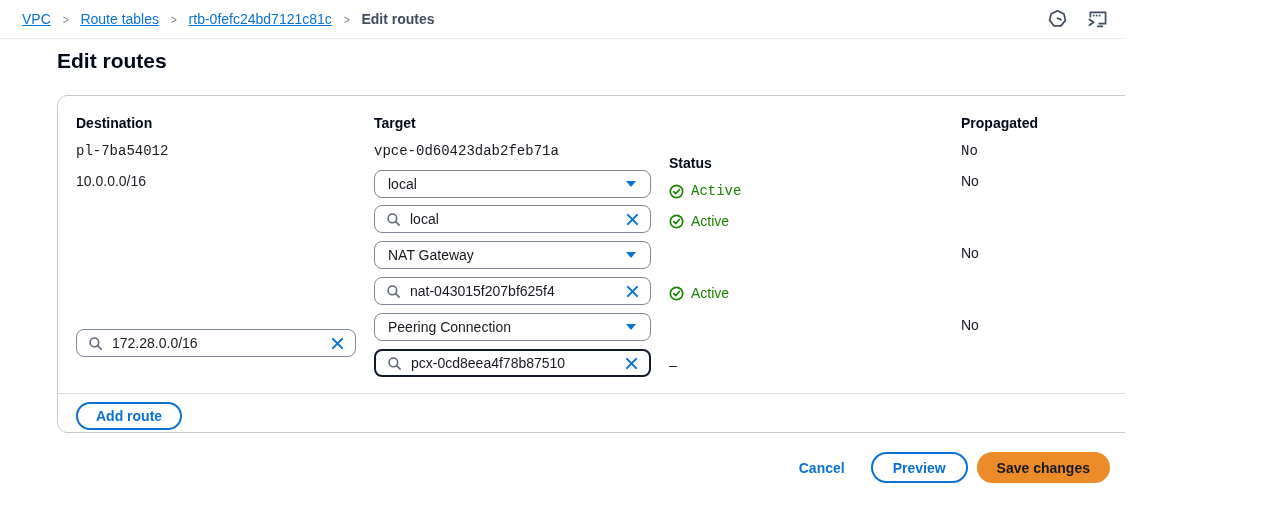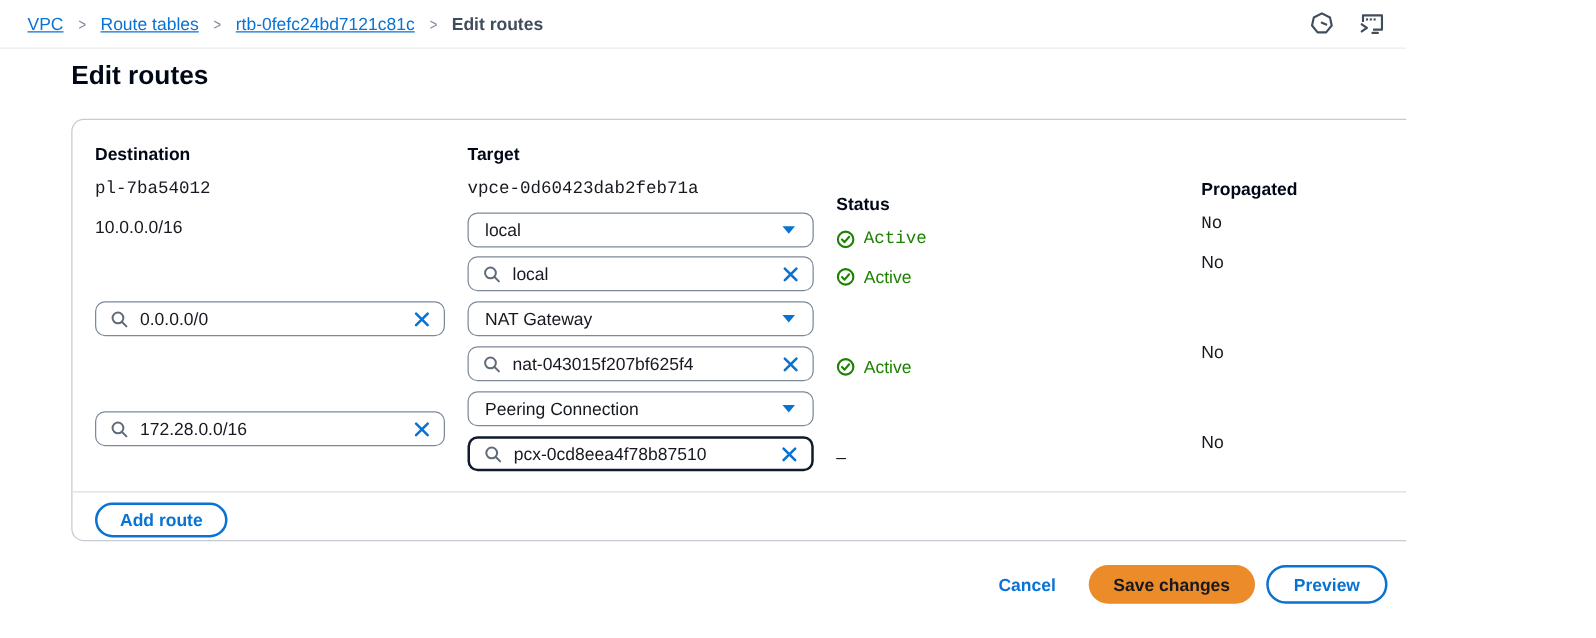--- a/index.html
+++ b/index.html
@@ -20,21 +20,21 @@
 
   
   .card { position:absolute; left:57px; top:95px; width:1205px; height:338px; background:#fff;
           border:1px solid #c6cbd2; border-radius:10px; }
 
   .cell { position:absolute; font-size:14px; line-height:20px; white-space:nowrap; }
   .hdr { font-weight:700; color:#000716; }
   .col-dest   { left:18px; }
   .col-target { left:316px; }
   .col-status { left:611px;margin-top:40px; }
-  .col-prop   { left:903px;margin-top:28px; }
+  .col-prop   { left:903px; }
   .row-hdr { top:17px; }
   .row-1 { top:45px;font-family:Liberation Mono, monospace; }
   .row-2 { top:75px; }
   .row-3 { top:147px; }
   .row-4 { top:219px; }
 
   .status { display:flex; align-items:center; gap:7px; color:#1d8102; }
   .status svg { flex:none; }
 
   
@@ -156,32 +156,20 @@
     </div>
     <div class="cell col-status row-2 status">
       <svg width="15" height="15" viewBox="0 0 16 16">
         <circle cx="8" cy="8" r="6.6" fill="none" stroke="#1d8102" stroke-width="1.8"></circle>
         <path d="M4.9 8.2 L7.1 10.4 L11 5.8" fill="none" stroke="#1d8102" stroke-width="1.8" stroke-linecap="round" stroke-linejoin="round"></path>
       </svg>
       <span>Active</span>
     </div>
     <div class="cell col-prop row-2">No</div>
 
-    <div class="ctl searchbox dst3">
-      <svg class="mag" width="15" height="15" viewBox="0 0 16 16">
-        <circle cx="6.8" cy="6.8" r="4.6" fill="none" stroke="#5f6b7a" stroke-width="1.7"></circle>
-        <line x1="10.3" y1="10.3" x2="14" y2="14" stroke="#5f6b7a" stroke-width="1.7" stroke-linecap="round"></line>
-      </svg>
-      <input value="0.0.0.0/0" style="">
-      <span class="clear-btn">
-        <svg width="13" height="13" viewBox="0 0 14 14">
-          <path d="M2 2 L12 12 M12 2 L2 12" stroke="#0972d3" stroke-width="2.2" stroke-linecap="round"></path>
-        </svg>
-      </span>
-    </div>
     <div class="ctl select sel3">
       <span>NAT Gateway</span>
       <svg width="12" height="8" viewBox="0 0 12 8">
         <path d="M1 1 L6 7 L11 1 Z" fill="#0972d3"></path>
       </svg>
     </div>
     <div class="ctl searchbox src3">
       <svg class="mag" width="15" height="15" viewBox="0 0 16 16">
         <circle cx="6.8" cy="6.8" r="4.6" fill="none" stroke="#5f6b7a" stroke-width="1.7"></circle>
         <line x1="10.3" y1="10.3" x2="14" y2="14" stroke="#5f6b7a" stroke-width="1.7" stroke-linecap="round"></line>
@@ -236,17 +224,17 @@
     <div class="cell col-status row-4">–</div>
     <div class="cell col-prop row-4">No</div>
     <button class="remove-btn rm4">Remove</button>
 
     <div class="card-divider"></div>
     <button class="btn add-route">Add route</button>
   </div>
 
   <div class="footer">
     <button class="link-btn">Cancel</button>
+    <button class="pill secondary">Preview</button>
     <button class="pill primary">Save changes</button>
-    <button class="pill secondary">Preview</button>
   </div>
 
 </div>
 
 </body></html>

